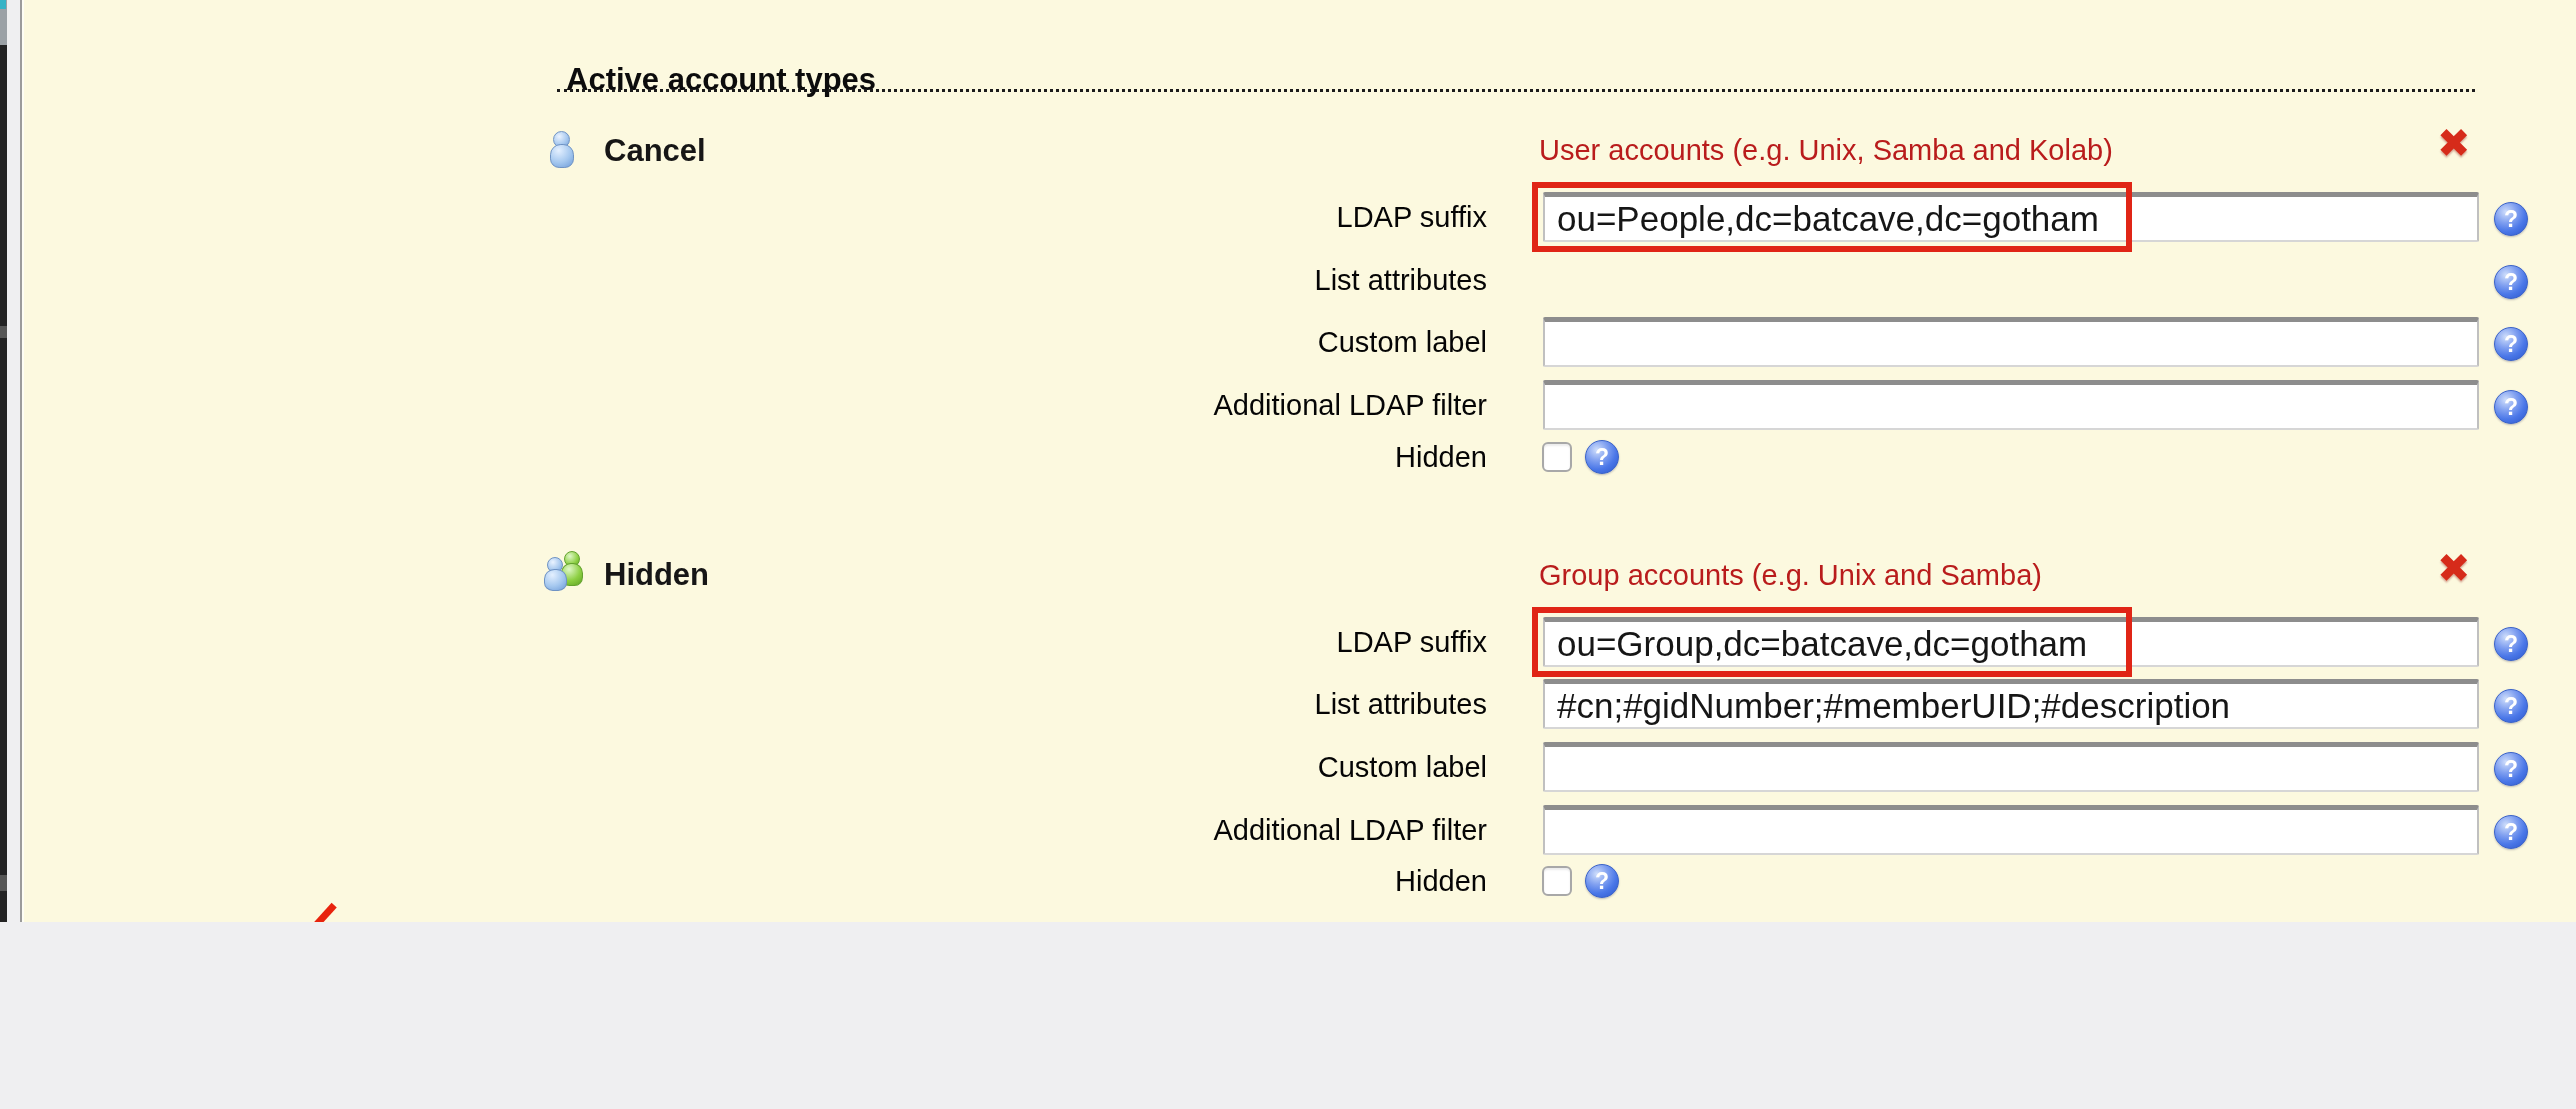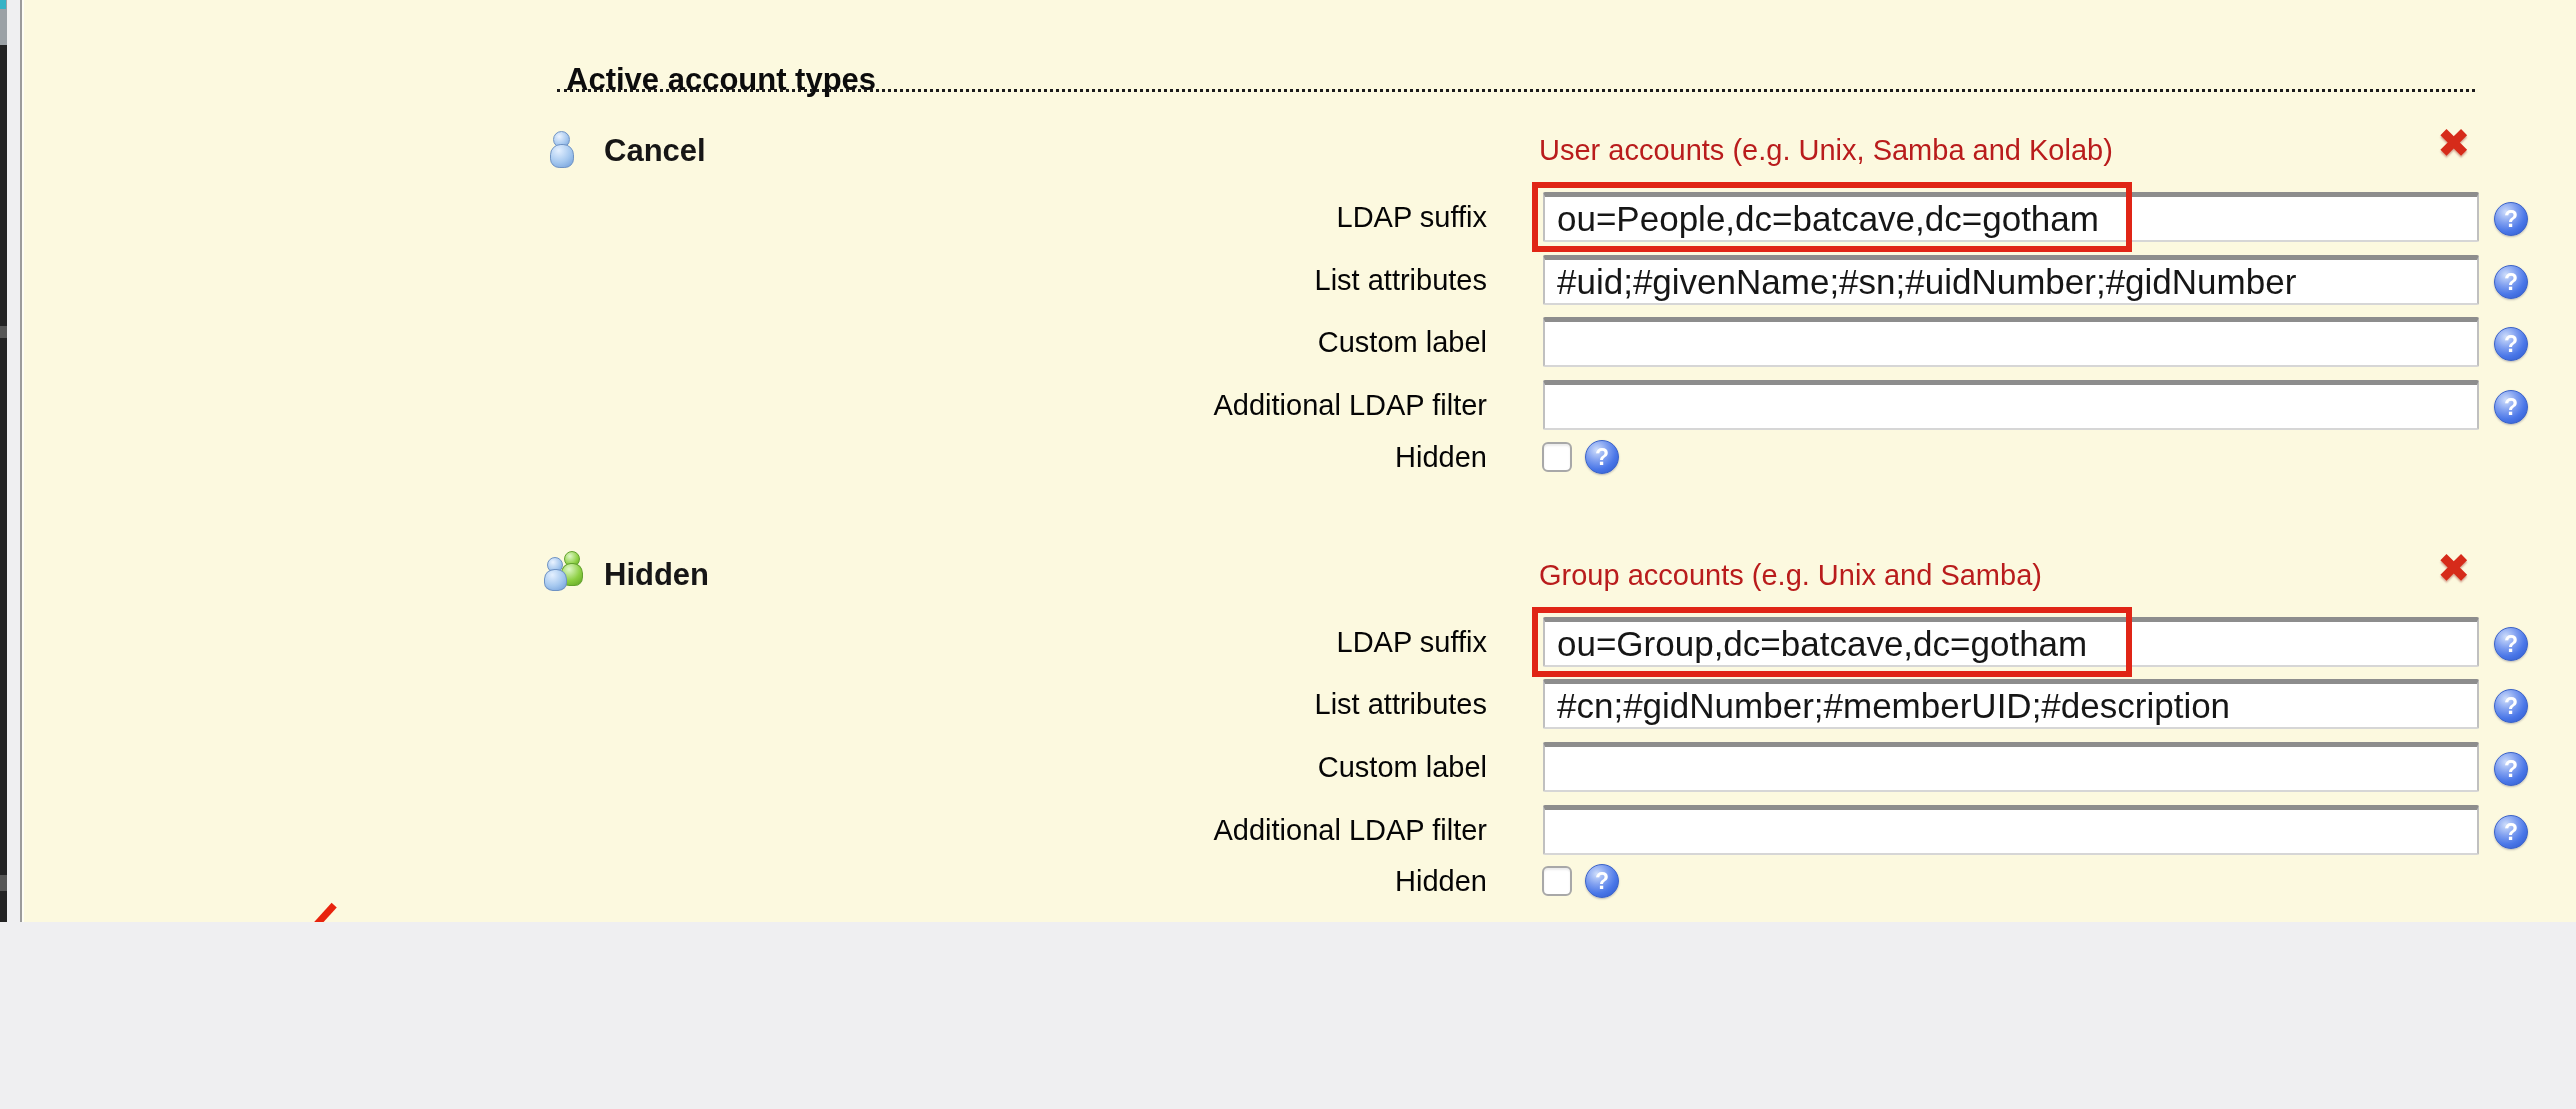--- a/index.html
+++ b/index.html
@@ -105,21 +105,20 @@
   </div>
   <div class="section-name" style="left:604px;top:133px;">Cancel</div>
   <div class="section-desc" style="left:1539px;top:134px;">User accounts (e.g. Unix, Samba and Kolab)</div>
   <div class="remove-x" style="left:2437px;top:123px;">✖</div>
 
   <div class="field-label" style="top:197px;">LDAP suffix</div>
   <input class="text-input" style="top: 192px;" type="text" value="ou=People,dc=batcave,dc=gotham">
   <div class="help-icon" style="top:202px;">?</div>
 
   <div class="field-label" style="top:260px;">List attributes</div>
-  <input class="text-input" style="top: 255px;" type="text" value="#uid;#givenName;#sn;#uidNumber;#gidNumber">
   <div class="help-icon" style="top:265px;">?</div>
 
   <div class="field-label" style="top:322px;">Custom label</div>
   <input class="text-input" style="top: 317px;" type="text" value="">
   <div class="help-icon" style="top:327px;">?</div>
 
   <div class="field-label" style="top:385px;">Additional LDAP filter</div>
   <input class="text-input" style="top: 380px;" type="text" value="">
   <div class="help-icon" style="top:390px;">?</div>
 

